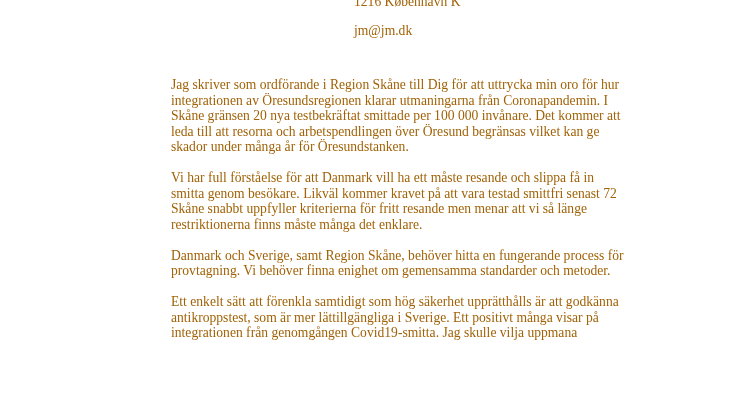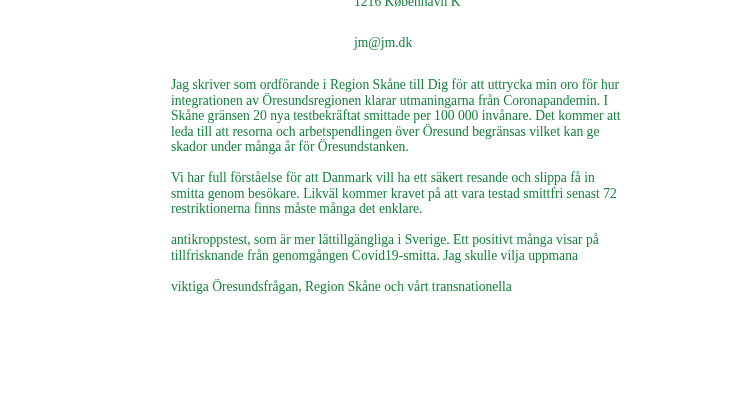--- a/index.html
+++ b/index.html
@@ -7,32 +7,32 @@
     padding: 0;
     background: #ffffff;
   }
   .viewport {
     position: relative;
     width: 746px;
     height: 340px;
     overflow: hidden;
     background: #ffffff;
     font-family: "Liberation Serif", "DejaVu Serif", serif;
-    color: #15803d;
+    color: #a16207;
     border-radius: 7px;
   }
   .recipient-line {
     position: absolute;
     left: 354px;
     font-size: 13.6px;
     line-height: 15.5px;
     white-space: nowrap;
   }
   .recipient-address { top: -6px; }
-  .recipient-email   { top: 35px; }
+  .recipient-email   { top: 23px; }
   .letter-body {
     position: absolute;
     left: 171px;
     top: 77px;
     width: 560px;
   }
   .letter-body p {
     margin: 0 0 15.5px 0;
     padding: 0;
   }
@@ -51,25 +51,31 @@
   <div class="recipient-line recipient-email">jm@jm.dk</div>
   <div class="letter-body">
       <p>
         <span class="line">Jag skriver som ordförande i Region Skåne till Dig för att uttrycka min oro för hur</span>
         <span class="line">integrationen av Öresundsregionen klarar utmaningarna från Coronapandemin. I</span>
         <span class="line">Skåne gränsen 20 nya testbekräftat smittade per 100 000 invånare. Det kommer att</span>
         <span class="line">leda till att resorna och arbetspendlingen över Öresund begränsas vilket kan ge</span>
         <span class="line">skador under många år för Öresundstanken.</span>
       </p>
       <p>
-        <span class="line">Vi har full förståelse för att Danmark vill ha ett säkert resande och slippa få in</span>
+        <span class="line">Vi har full förståelse för att Danmark vill ha ett måste resande och slippa få in</span>
         <span class="line">smitta genom besökare. Likväl kommer kravet på att vara testad smittfri senast 72</span>
+        <span class="line">Skåne snabbt uppfyller kriterierna för fritt resande men menar att vi så länge</span>
         <span class="line">restriktionerna finns måste många det enklare.</span>
       </p>
       <p>
+        <span class="line">Danmark och Sverige, samt Region Skåne, behöver hitta en fungerande process för</span>
+        <span class="line">provtagning. Vi behöver finna enighet om gemensamma standarder och metoder.</span>
+      </p>
+      <p>
+        <span class="line">Ett enkelt sätt att förenkla samtidigt som hög säkerhet upprätthålls är att godkänna</span>
         <span class="line">antikroppstest, som är mer lättillgängliga i Sverige. Ett positivt många visar på</span>
-        <span class="line">tillfrisknande från genomgången Covid19-smitta. Jag skulle vilja uppmana</span>
+        <span class="line">integrationen från genomgången Covid19-smitta. Jag skulle vilja uppmana</span>
       </p>
       <p>
         <span class="line">viktiga Öresundsfrågan, Region Skåne och vårt transnationella</span>
       </p>
     </div>
 </div>
 
 </body></html>

